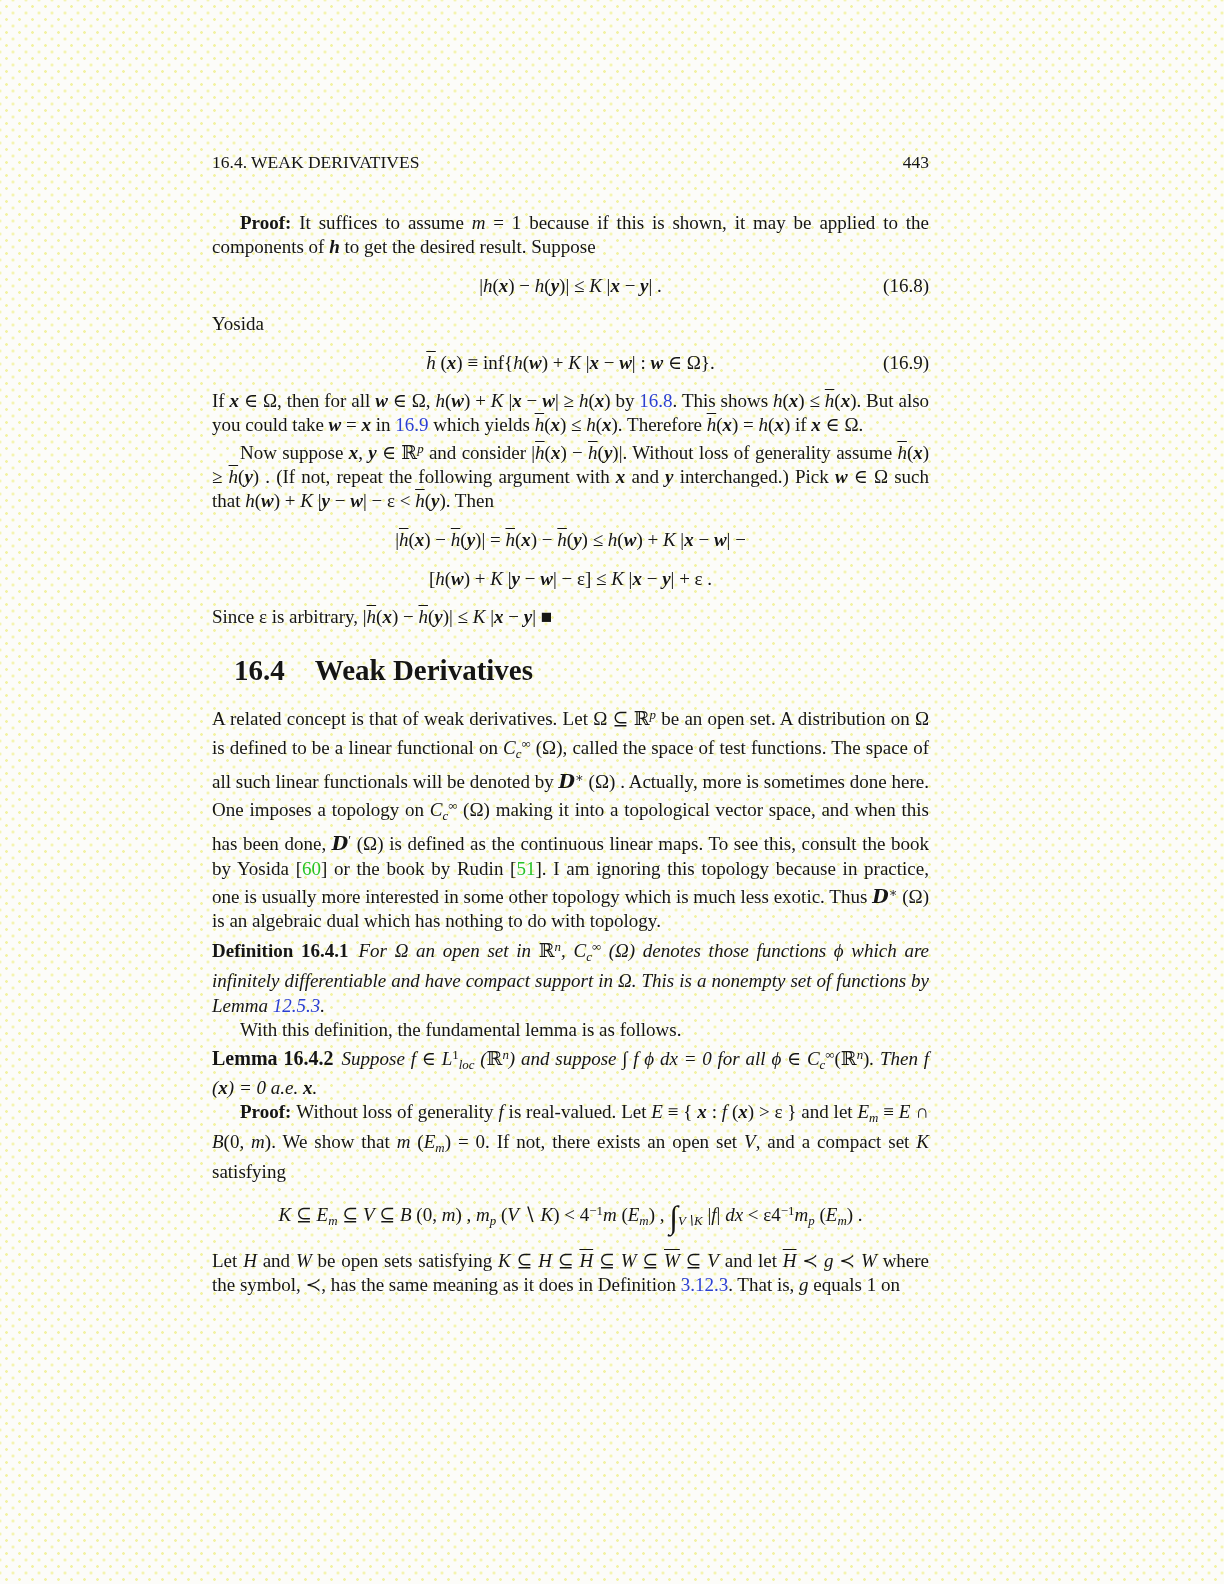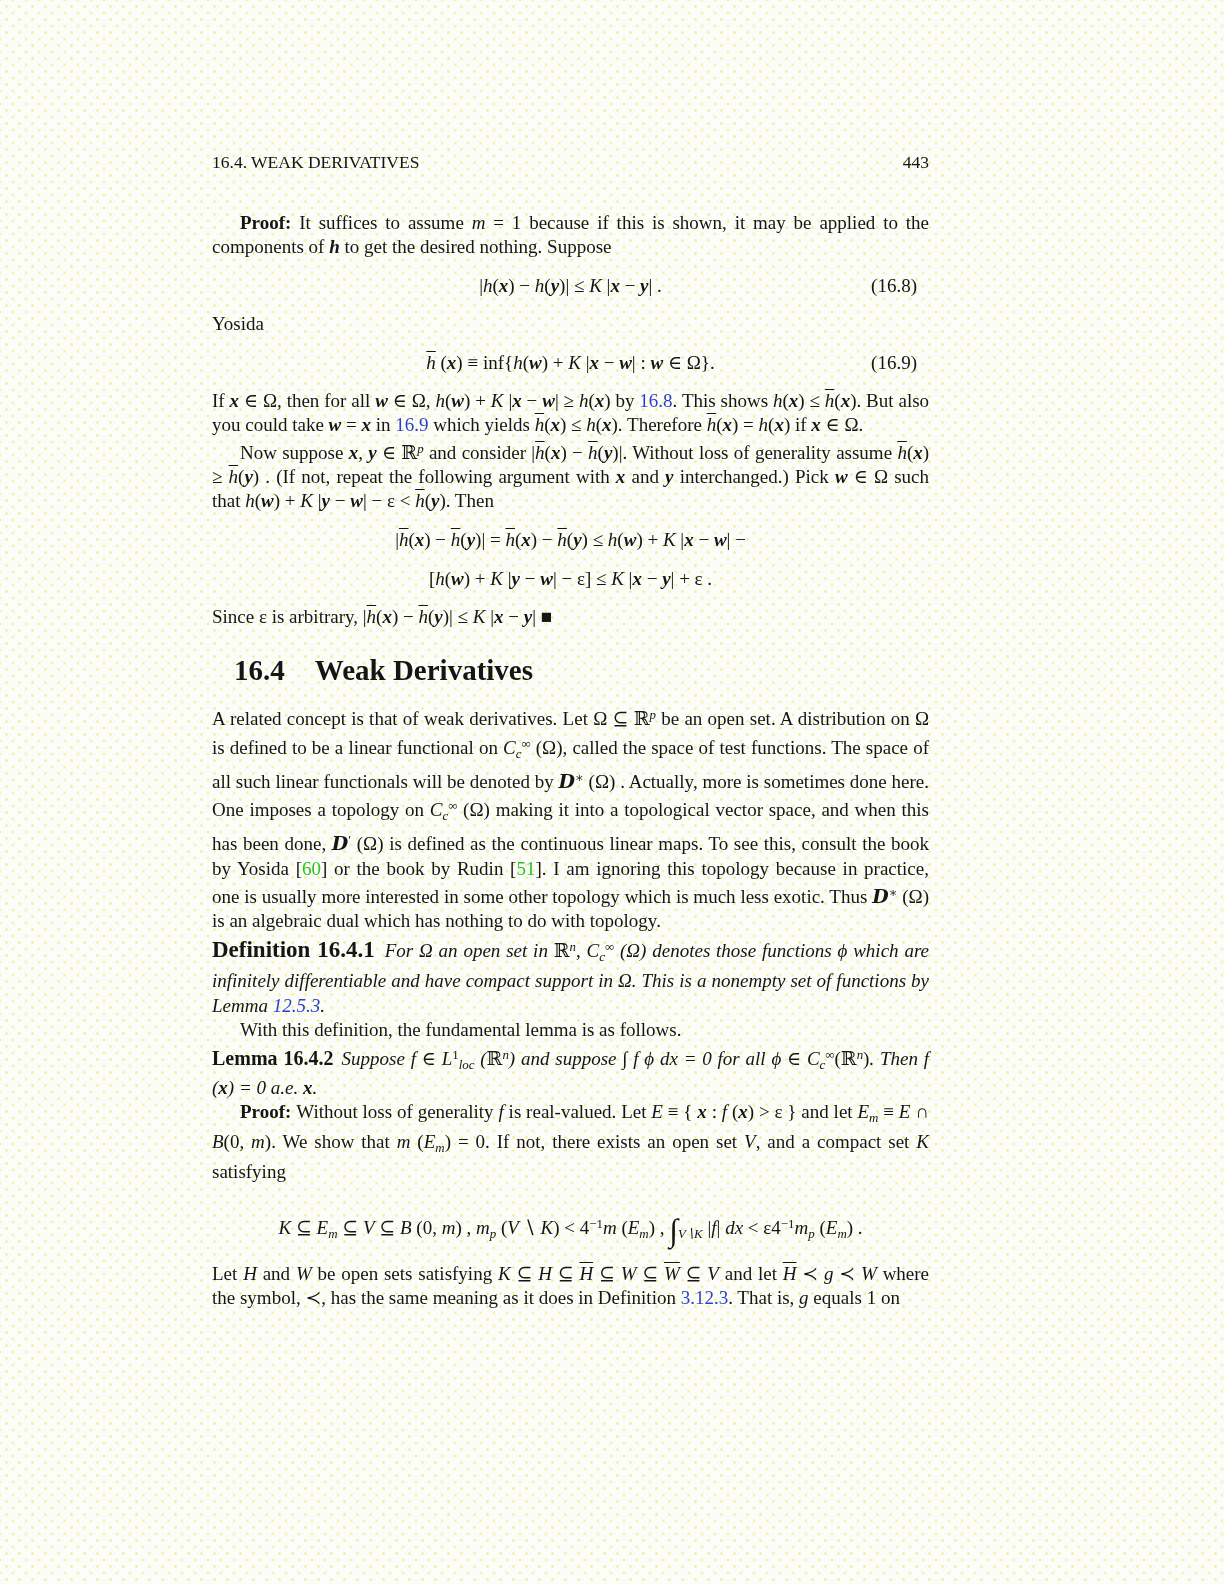--- a/index.html
+++ b/index.html
@@ -38,43 +38,43 @@
   .running-header{
     display:flex;
     justify-content:space-between;
     font-size:17.5px;
     margin-bottom:37px;
   }
   p.body{margin:0;text-align:justify;}
   .indent{text-indent:28px;}
   .eqrow{
     position:relative;
-    margin:15px 12px 14px;
+    margin:15px 0 14px;
     text-align:center;
   }
   .eqtag{
     position:absolute;right:0;top:50%;
     transform:translateY(-50%);
     font-size:19px;
   }
   .section-heading{
     font-size:29px;
     font-weight:bold;
     margin:26px 0 16px 22px;
     line-height:1.1;
   }
   .sec-num{margin-right:30px;margin-top:8px;}
   .defblock{margin-top:22px;line-height:25px;}
-  .def-head{font-size:23px;font-weight:bold;margin-right:10px;line-height:1;}
+  .def-head{font-size:19px;font-weight:bold;margin-right:10px;line-height:1;}
   .lemblock{margin-top:18px;}
   .lem-head{font-size:20px;font-weight:bold;margin-right:8px;line-height:1;}
   .p-with{margin-top:16px;}
   .p-proof2{margin-top:16px;}
   .p-leth{margin-top:6px;}
-  .eq-c{margin:28px 0 16px;}
+  .eq-c{margin:15px 0 16px;}
 
   
   .rt-n{}
   .rt-b{font-weight:bold;}
   .rt-i{font-style:italic;}
   .rt-bi{font-weight:bold;font-style:italic;}
   .rt-ovi{font-style:italic;text-decoration:overline;text-decoration-thickness:1.3px;}
   .rt-bl{color:var(--link_blue);}
   .rt-bli{color:var(--link_blue);font-style:italic;}
   .rt-gr{color:var(--cite_green);}
@@ -88,21 +88,21 @@
 <body>
 
 <div class="page">
   <div class="content">
 
     <div class="running-header">
       <span>16.4.  WEAK DERIVATIVES</span>
       <span>443</span>
     </div>
 
-    <p class="body indent"><span class="rt-b">Proof: </span><span class="rt-n">It suffices to assume </span><span class="rt-i">m</span><span class="rt-n"> = 1 because if this is shown, it may be applied to the components of </span><span class="rt-bi">h</span><span class="rt-n"> to get the desired nothing. Suppose</span></p>
+    <p class="body indent"><span class="rt-b">Proof: </span><span class="rt-n">It suffices to assume </span><span class="rt-i">m</span><span class="rt-n"> = 1 because if this is shown, it may be applied to the components of </span><span class="rt-bi">h</span><span class="rt-n"> to get the desired result. Suppose</span></p>
 
     <div class="eqrow">
       <span class="eq"><span class="rt-n">|</span><span class="rt-i">h</span><span class="rt-n">(</span><span class="rt-bi">x</span><span class="rt-n">) − </span><span class="rt-i">h</span><span class="rt-n">(</span><span class="rt-bi">y</span><span class="rt-n">)| ≤ </span><span class="rt-i">K</span><span class="rt-n"> |</span><span class="rt-bi">x</span><span class="rt-n"> − </span><span class="rt-bi">y</span><span class="rt-n">| .</span></span>
       <span class="eqtag">(16.8)</span>
     </div>
 
     <p class="body"><span class="rt-n">Yosida</span></p>
 
     <div class="eqrow">
       <span class="eq"><span class="rt-ovi">h</span><span class="rt-n"> (</span><span class="rt-bi">x</span><span class="rt-n">) ≡ inf{</span><span class="rt-i">h</span><span class="rt-n">(</span><span class="rt-bi">w</span><span class="rt-n">) + </span><span class="rt-i">K</span><span class="rt-n"> |</span><span class="rt-bi">x</span><span class="rt-n"> − </span><span class="rt-bi">w</span><span class="rt-n">| : </span><span class="rt-bi">w</span><span class="rt-n"> ∈ Ω}.</span></span>

